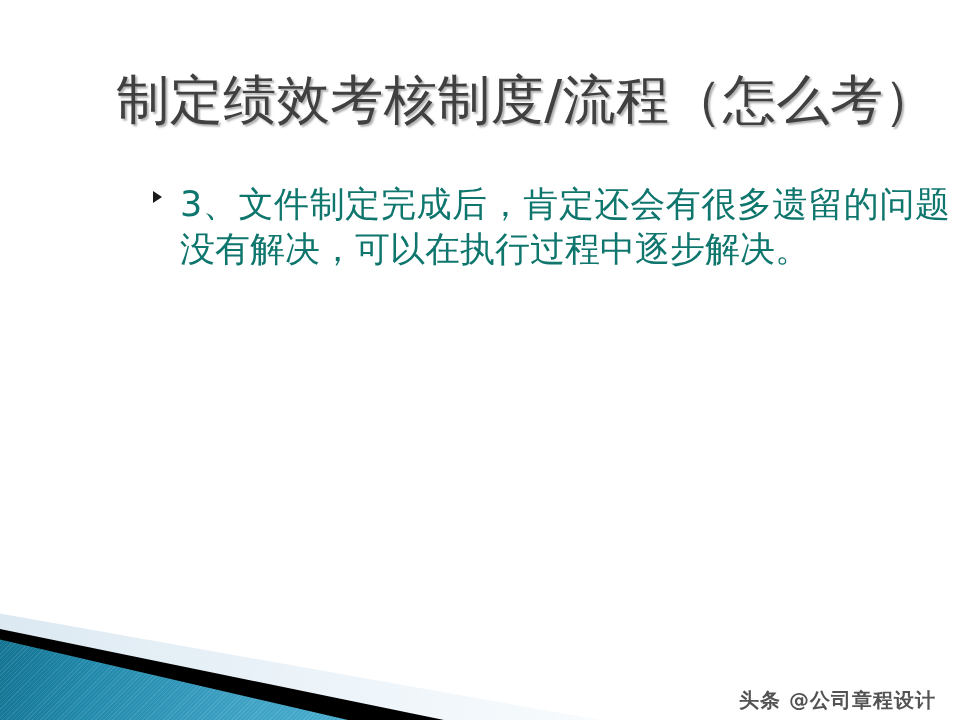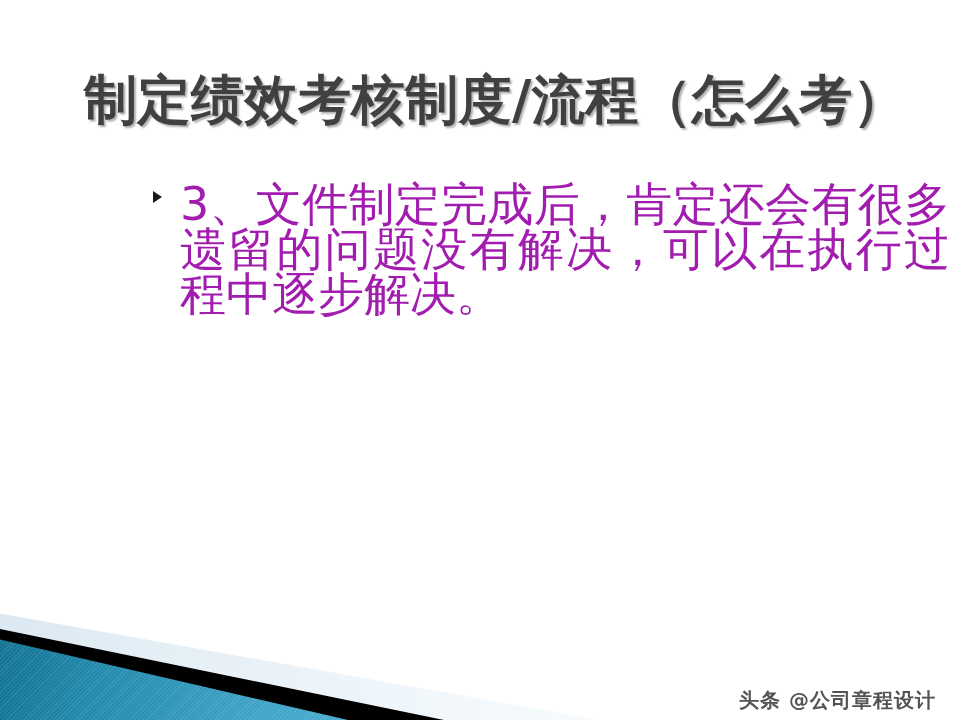--- a/index.html
+++ b/index.html
@@ -13,28 +13,28 @@
     width: 960px;
     height: 720px;
     background: #ffffff;
     overflow: hidden;
     font-family: "DejaVu Sans", "Liberation Sans", sans-serif;
   }
 
   
   .slide-title {
     position: absolute;
-    left: 84px;
+    left: 92px;
     top: 58px;
     width: 845px;
     height: 84px;
     line-height: 84px;
-    text-align: left;
+    text-align: right;
     font-size: 53px;
-    font-weight: bold;
+    font-weight: normal;
     color: #404040;
     letter-spacing: 0.5px;
     white-space: nowrap;
     text-shadow: 2px 2px 2px rgba(150,150,150,0.75);
   }
 
   
   .body-block {
     position: absolute;
     left: 150px;
@@ -53,23 +53,23 @@
     top: 9px;
     width: 0;
     height: 0;
     border-left: 9px solid #1a1a1a;
     border-top: 6px solid transparent;
     border-bottom: 6px solid transparent;
   }
 
   .bullet-text {
     display: block;
-    font-size: 46px;
+    font-size: 35px;
     line-height: 45px;
-    color: #a21caf;
+    color: #0f766e;
     text-align: justify;
     text-justify: inter-character;
     letter-spacing: 0px;
     font-weight: normal;
   }
 
   
   .deco-layer {
     position: absolute;
     left: 0;

